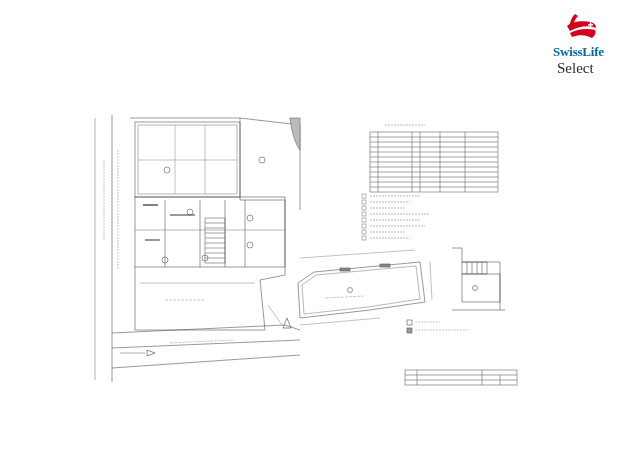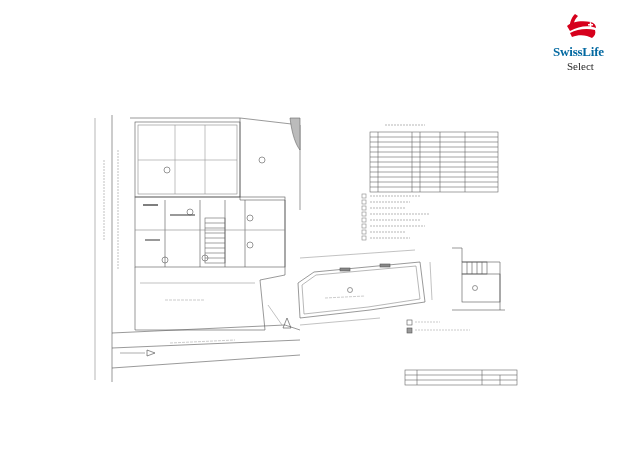--- a/index.html
+++ b/index.html
@@ -1,20 +1,20 @@
 <!DOCTYPE html>
 <html><head>
 <meta charset="utf-8">
 <style>
   html, body { margin:0; padding:0; background:#ffffff; }
   body { width:633px; height:468px; position:relative; overflow:hidden; font-family:"Liberation Serif", serif; }
   .logo { position:absolute; left:553px; top:12px; width:70px; height:60px; }
   .logo-mark { position:absolute; left:8px; top:0; width:40px; height:30px; }
   .logo-brand { position:absolute; left:0; top:32px; font-family:"Liberation Serif", serif; font-size:13px; font-weight:bold; color:#0369a1; letter-spacing:-0.2px; white-space:nowrap; }
-  .logo-sub { position:absolute; left:14px; top:48px; font-family:"Liberation Serif", serif; font-size:11px; color:#2a2a2a; white-space:nowrap; }
+  .logo-sub { position:absolute; left:4px; top:48px; font-family:"Liberation Serif", serif; font-size:15px; color:#2a2a2a; white-space:nowrap; }
   .drawing { position:absolute; left:85px; top:100px; width:460px; height:300px; }
 </style>
 </head>
 <body>
 
 <div class="logo">
   <svg class="logo-mark" viewBox="0 0 40 30">
     <path d="M14 2 C10 6 8 12 9 18 L13 16 C12 11 14 7 17 4 Z" fill="#d6001c"></path>
     <path d="M6 14 C10 10 20 8 30 10 C33 11 35 13 35 16 C28 13 18 14 9 19 Z" fill="#d6001c"></path>
     <path d="M9 21 C16 17 26 16 34 18 C35 21 34 24 31 26 C26 23 18 22 11 25 Z" fill="#d6001c"></path>

